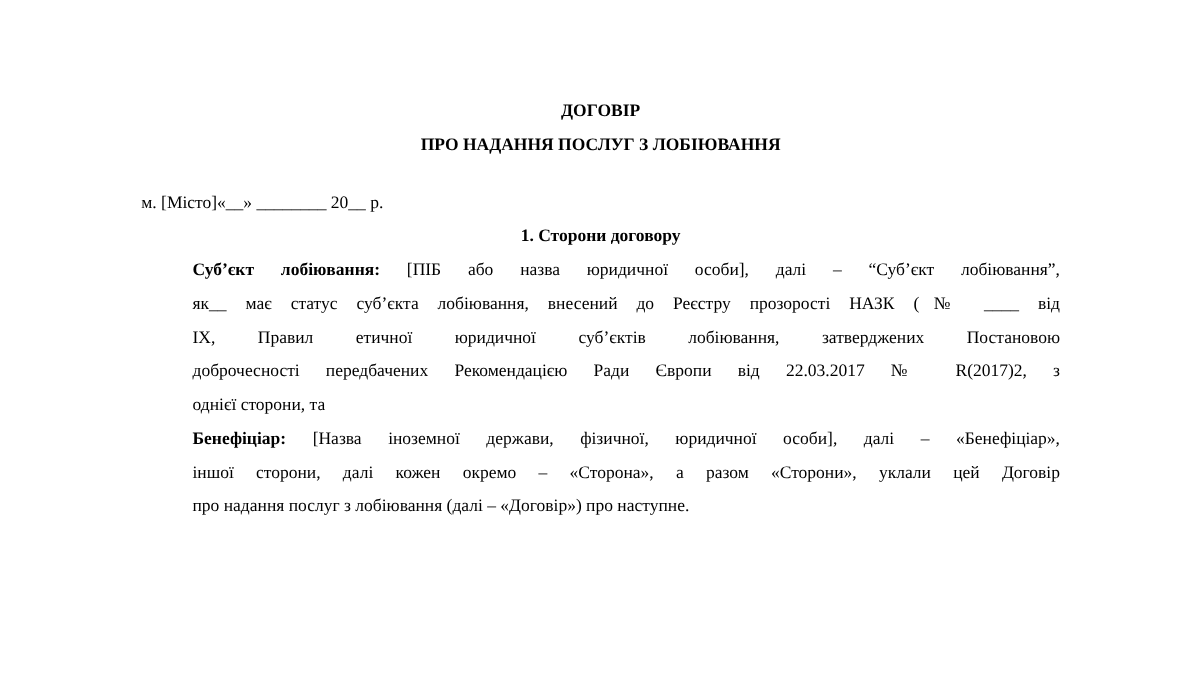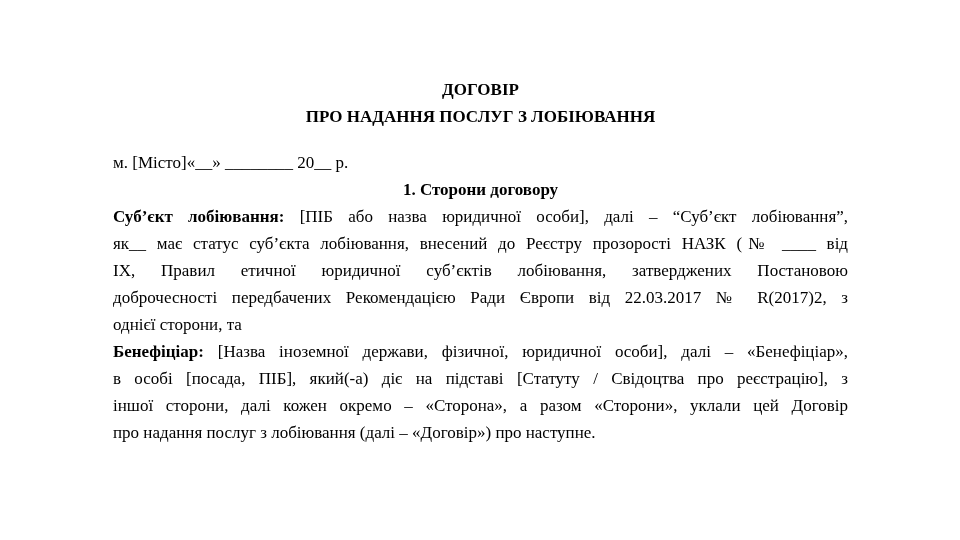--- a/index.html
+++ b/index.html
@@ -16,40 +16,41 @@
     position: absolute;
     left: 0; top: 0;
     width: 960px; height: 540px;
     background: #ffffff;
   }
   .content {
     position: absolute;
     left: 113px;
     top: 76px;
     width: 735px;
-    font-size: 17px;
+    font-size: 14px;
     line-height: 27px;
   }
   .doc-title {
     text-align: center;
     font-weight: bold;
   }
   .dateline {
     display: flex;
     margin-top: 19px;
   }
   .section-heading {
     text-align: center;
     font-weight: bold;
   }
   .paragraphs { margin-top: 0; }
   .line {
     text-align: justify;
     text-align-last: justify;
     white-space: normal;
+    margin-left: 41px;
   }
   .line.last {
     text-align: justify;
     text-align-last: auto;
   }
   strong { font-weight: bold; }
 </style>
 </head>
 <body>
 
@@ -66,19 +67,18 @@
 
     <div class="section-heading">1. Сторони договору</div>
 
     <div class="paragraphs">
         <div class="line"><strong>Суб’єкт лобіювання:</strong> [ПІБ або назва юридичної особи], далі – “Суб’єкт лобіювання”,</div>
         <div class="line">як__ має статус суб’єкта лобіювання, внесений до Реєстру прозорості НАЗК (№ ____ від</div>
         <div class="line">ІХ, Правил етичної юридичної суб’єктів лобіювання, затверджених Постановою</div>
         <div class="line">доброчесності передбачених Рекомендацією Ради Європи від 22.03.2017 № R(2017)2, з</div>
         <div class="line last">однієї сторони, та</div>
         <div class="line"><strong>Бенефіціар:</strong> [Назва іноземної держави, фізичної, юридичної особи], далі – «Бенефіціар»,</div>
-        <div class="line">в особі [посада, ПІБ], який(-а) діє на підставі [Статуту / Свідоцтва про реєстрацію], з</div>
         <div class="line">іншої сторони, далі кожен окремо – «Сторона», а разом «Сторони», уклали цей Договір</div>
         <div class="line last">про надання послуг з лобіювання (далі – «Договір») про наступне.</div>
       </div>
 
   </div>
 </div>
 
 </body></html>

